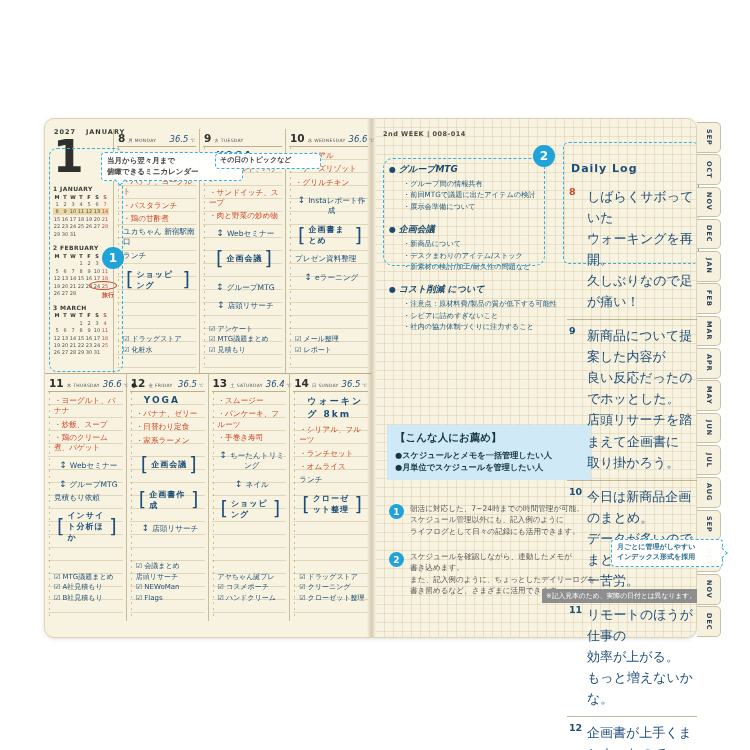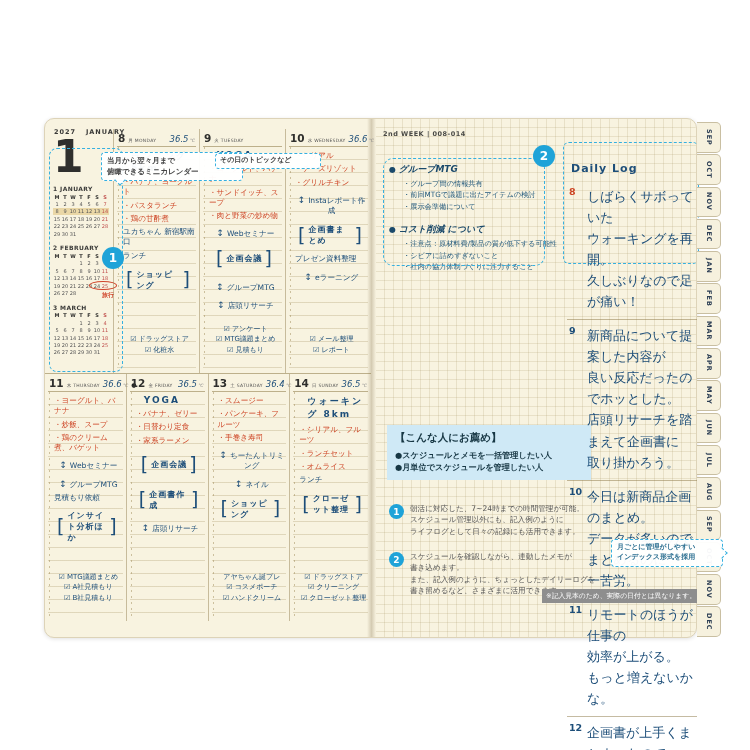--- a/index.html
+++ b/index.html
@@ -64,21 +64,21 @@
   .e{font-size:7.6px;line-height:1.35;margin-top:3px;}
   .e.red{color:#cd4424;}
   .e.blue{color:#1d4e79;}
   .e.arrow{color:#1d4e79;margin-top:6px;text-align:center;}
   .arr{font-size:9px;}
   .bracket{position:relative;margin:7px 5px 4px 3px;min-height:24px;display:flex;align-items:center;justify-content:center;
      color:#1d4e79;font-size:8px;font-weight:bold;letter-spacing:1px;}
   .bracket::before,.bracket::after{font-size:19px;font-weight:400;color:#1d4e79;line-height:1;}
   .bracket::before{content:"[";margin-right:2px;}
   .bracket::after{content:"]";margin-left:2px;}
-  .checks{margin-top:auto;margin-bottom:14px;text-align:center;}
+  .checks{margin-top:auto;margin-bottom:14px;}
   .check-item{font-size:7px;color:#1d4e79;line-height:1.5;white-space:nowrap;overflow:hidden;}
 
   
   .co-bubble{position:absolute;background:rgba(255,255,255,.96);border:1.5px dashed #35b0e0;border-radius:4px;
      padding:3px 5px;font-size:7.5px;font-weight:bold;color:#444;line-height:1.4;z-index:6;}
   .co-num{position:absolute;width:22px;height:22px;border-radius:50%;background:#1fa3d8;color:#fff;
      font-size:12px;font-weight:bold;display:flex;align-items:center;justify-content:center;z-index:7;}
   .dash-rect{position:absolute;border:1.5px dashed #35b0e0;border-radius:8px;z-index:5;}
   .co-minical{left:56px;top:33px;width:142px;}
   .tail-down::after{content:"";position:absolute;left:14px;bottom:-4px;width:7px;height:7px;background:inherit;
@@ -386,20 +386,26 @@
             <div class="day-temp">36.5<span class="temp-unit"> ℃</span></div>
           </div>
           <div class="day-body">
             <div class="topic">YOGA</div>
             <div class="e red">・バナナ、ゼリー</div>
             <div class="e red">・日替わり定食</div>
             <div class="e red">・家系ラーメン</div>
             <div class="bracket">企画会議</div>
             <div class="bracket">企画書作成</div>
             <div class="e arrow"><span class="arr">↕ </span>店頭リサーチ</div>
+            <div class="checks">
+              <div class="check-item">☑ 会議まとめ</div>
+              <div class="check-item">店頭リサーチ</div>
+              <div class="check-item">☑ NEWoMan</div>
+              <div class="check-item">☑ Flags</div>
+            </div>
           </div>
         </div>
         <div class="day-col">
           <div class="day-header">
             <div class="day-num">13</div>
             <div class="day-dow">土 SATURDAY</div>
             <div class="day-temp">36.4<span class="temp-unit"> ℃</span></div>
           </div>
           <div class="day-body">
             <div class="e red">・スムージー</div>
@@ -441,20 +447,26 @@
 
     <div class="dash-rect rect2"></div>
     <div class="co-num num2">2</div>
 
     <div class="memo">
         <div class="memo-section">
           <div class="memo-title"><span class="dot">● </span>グループMTG</div>
           <div class="memo-item">・グループ間の情報共有</div>
           <div class="memo-item">・前回MTGで議題に出たアイテムの検討</div>
           <div class="memo-item">・展示会準備について</div>
+        </div>
+        <div class="memo-section">
+          <div class="memo-title"><span class="dot">● </span>企画会議</div>
+          <div class="memo-item">・新商品について</div>
+          <div class="memo-item">・デスクまわりのアイテム/ストック</div>
+          <div class="memo-item">・新素材の検討/加工/耐久性の問題など</div>
         </div>
         <div class="memo-section">
           <div class="memo-title"><span class="dot">● </span>コスト削減 について</div>
           <div class="memo-item">・注意点：原材料費/製品の質が低下する可能性</div>
           <div class="memo-item">・シビアに詰めすぎないこと</div>
           <div class="memo-item">・社内の協力体制づくりに注力すること</div>
         </div>
       </div>
 
     <div class="recommend">

